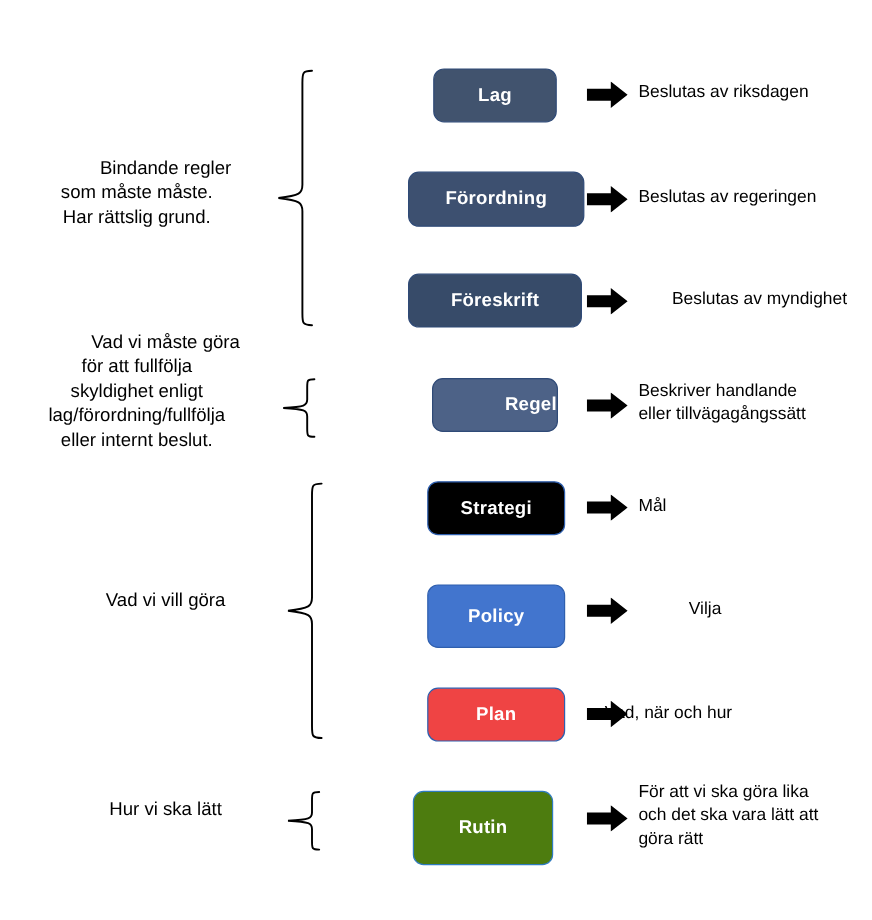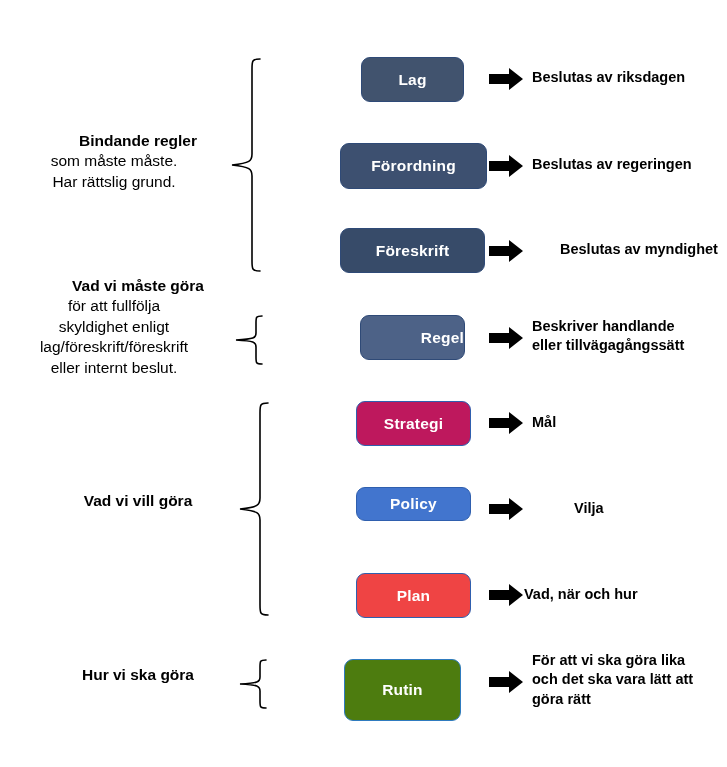--- a/index.html
+++ b/index.html
@@ -25,21 +25,21 @@
 
   
   .group-label {
     position: absolute;
     text-align: center;
     line-height: 1.32;
     color: #000000;
   }
   .group-label .gl-strong {
     display: block;
-    font-weight: bold;
+    font-weight: normal;
     font-size: 15.5px;
     padding-left: 48px;
   }
   .group-label .gl-line {
     display: block;
     font-weight: normal;
     font-size: 15.5px;
   }
 
   #label-bindande { left: 0px;  top: 131px; width: 228px; }
@@ -71,49 +71,49 @@
 
   
   .arrow-svg {
     position: absolute;
   }
   .annotation {
     position: absolute;
     font-size: 14.5px;
     line-height: 1.34;
     color: #000000;
-    font-weight: bold;
+    font-weight: normal;
     white-space: pre-line;
   }
 </style>
 </head>
 <body>
 
 <div id="canvas">
 
   <div class="group-label" id="label-bindande">
     <span class="gl-strong">Bindande regler</span>
     <span class="gl-line">som måste måste.</span>
     <span class="gl-line">Har rättslig grund.</span>
   </div>
 
   <div class="group-label" id="label-vadmaste">
     <span class="gl-strong">Vad vi måste göra</span>
     <span class="gl-line">för att fullfölja</span>
     <span class="gl-line">skyldighet enligt</span>
-    <span class="gl-line">lag/föreskrift/föreskrift</span>
+    <span class="gl-line">lag/förordning/fullfölja</span>
     <span class="gl-line">eller internt beslut.</span>
   </div>
 
   <div class="group-label" id="label-vadvill">
     <span class="gl-strong">Vad vi vill göra</span>
   </div>
 
   <div class="group-label" id="label-hurvi">
-    <span class="gl-strong">Hur vi ska göra</span>
+    <span class="gl-strong">Hur vi ska lätt</span>
   </div>
 
   <svg class="brace" style="left:228px; top:50px;" width="34" height="230" viewBox="0 0 34 230">
     <path d="M32 9 C 24 9, 24 11, 24 19 L 24 104 C 24 111, 22 113, 4 115 C 22 117, 24 119, 24 126 L 24 211 C 24 219, 24 221, 32 221" fill="none" stroke="#000000" stroke-width="1.6" stroke-linecap="round"></path>
   </svg>
 
   <svg class="brace" style="left:232px; top:308px;" width="32" height="62" viewBox="0 0 32 62">
     <path d="M30 8 C 24 8, 24 9, 24 15 L 24 25 C 24 30, 22 31, 4 32 C 22 33, 24 34, 24 39 L 24 49 C 24 55, 24 56, 30 56" fill="none" stroke="#000000" stroke-width="1.6" stroke-linecap="round"></path>
   </svg>
 
@@ -134,25 +134,25 @@
   </div>
 
   <div class="node-box" id="box-foreskrift" style="left:316px; top:228px; width:145px; height:45px; background:#374b69; border:1.5px solid #2f4a77;">
     <span>Föreskrift</span>
   </div>
 
   <div class="node-box" id="box-regel" style="left:336px; top:315px; width:105px; height:45px; background:#4d6287; border:1.5px solid #2f4a77;justify-content:flex-end;">
     <span>Regel</span>
   </div>
 
-  <div class="node-box" id="box-strategi" style="left:332px; top:401px; width:115px; height:45px; background:#be185d; border:1.5px solid #2f5fae;">
+  <div class="node-box" id="box-strategi" style="left:332px; top:401px; width:115px; height:45px; background:#000000; border:1.5px solid #2f5fae;">
     <span>Strategi</span>
   </div>
 
-  <div class="node-box" id="box-policy" style="left:332px; top:487px; width:115px; height:34px; background:#4275ce; border:1.5px solid #2f5fae;">
+  <div class="node-box" id="box-policy" style="left:332px; top:487px; width:115px; height:53px; background:#4275ce; border:1.5px solid #2f5fae;">
     <span>Policy</span>
   </div>
 
   <div class="node-box" id="box-plan" style="left:332px; top:573px; width:115px; height:45px; background:#ef4444; border:1.5px solid #2f5fae;">
     <span>Plan</span>
   </div>
 
   <div class="node-box" id="box-rutin" style="left:320px; top:659px; width:117px; height:62px; background:#4d7c0f; border:1.5px solid #2f7bbf;">
     <span>Rutin</span>
   </div>
@@ -182,18 +182,18 @@
     <path d="M0 6 L20 6 L20 0 L34 11 L20 22 L20 16 L0 16 Z" fill="#000000"></path>
   </svg>
 
   <div class="annotation" style="left:532px; top:68px; width:190px;">Beslutas av riksdagen</div>
   <div class="annotation" style="left:532px; top:155px; width:195px;">Beslutas av regeringen</div>
   <div class="annotation" style="left:532px; top:240px; width:195px;margin-left:28px;">Beslutas av myndighet</div>
   <div class="annotation" style="left:532px; top:413px; width:190px;">Mål</div>
   <div class="annotation" style="left:532px; top:317px; width:195px;">Beskriver handlande
 eller tillvägagångssätt</div>
   <div class="annotation" style="left:532px; top:499px; width:190px;margin-left:42px;">Vilja</div>
-  <div class="annotation" style="left:524px; top:585px; width:190px;">Vad, när och hur</div>
+  <div class="annotation" style="left:504px; top:585px; width:190px;">Vad, när och hur</div>
   <div class="annotation" style="left:532px; top:651px; width:195px;">För att vi ska göra lika
 och det ska vara lätt att
 göra rätt</div>
 
 </div>
 
 </body></html>

